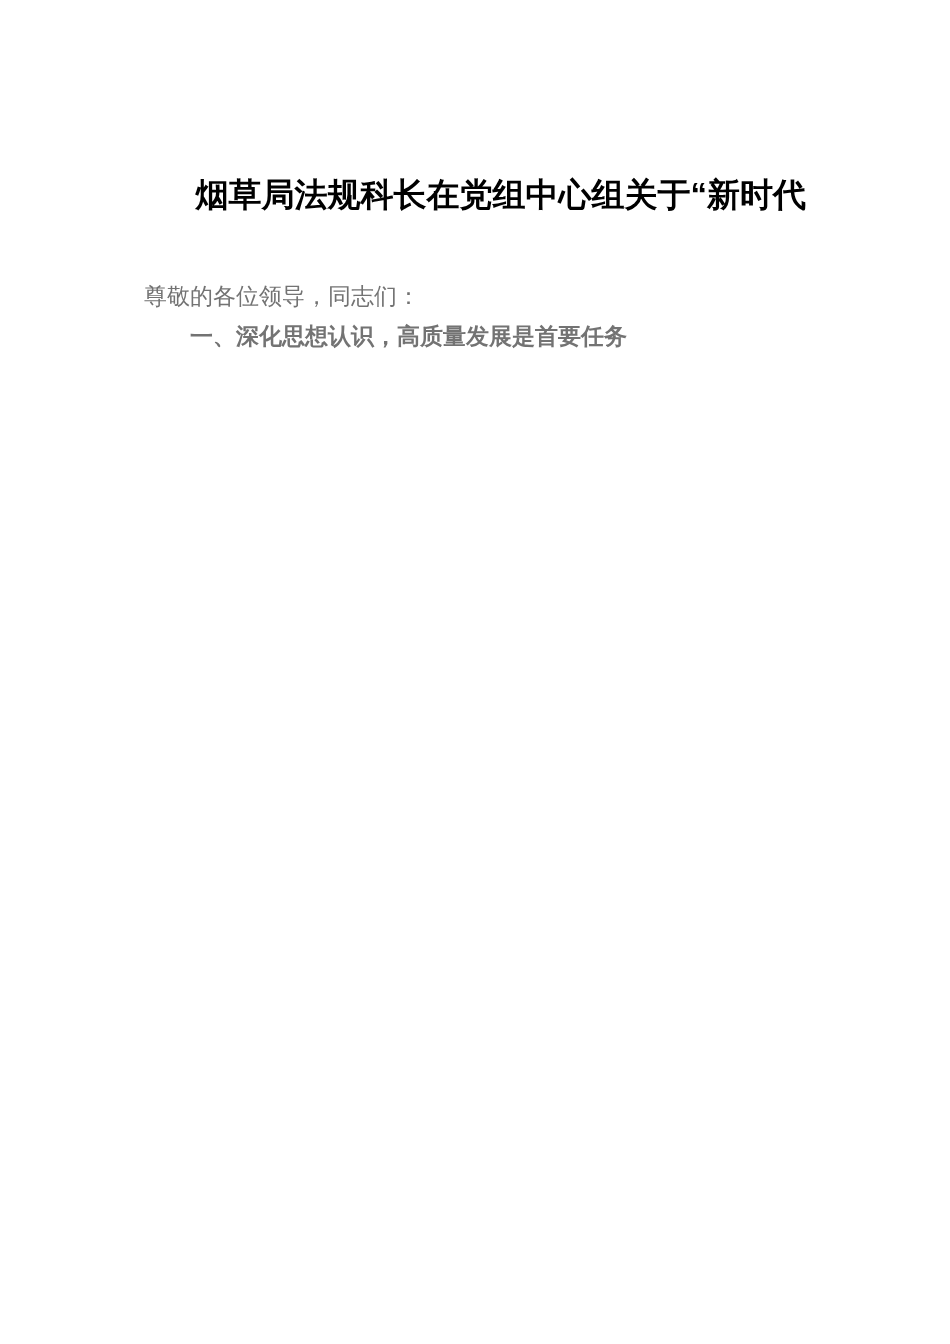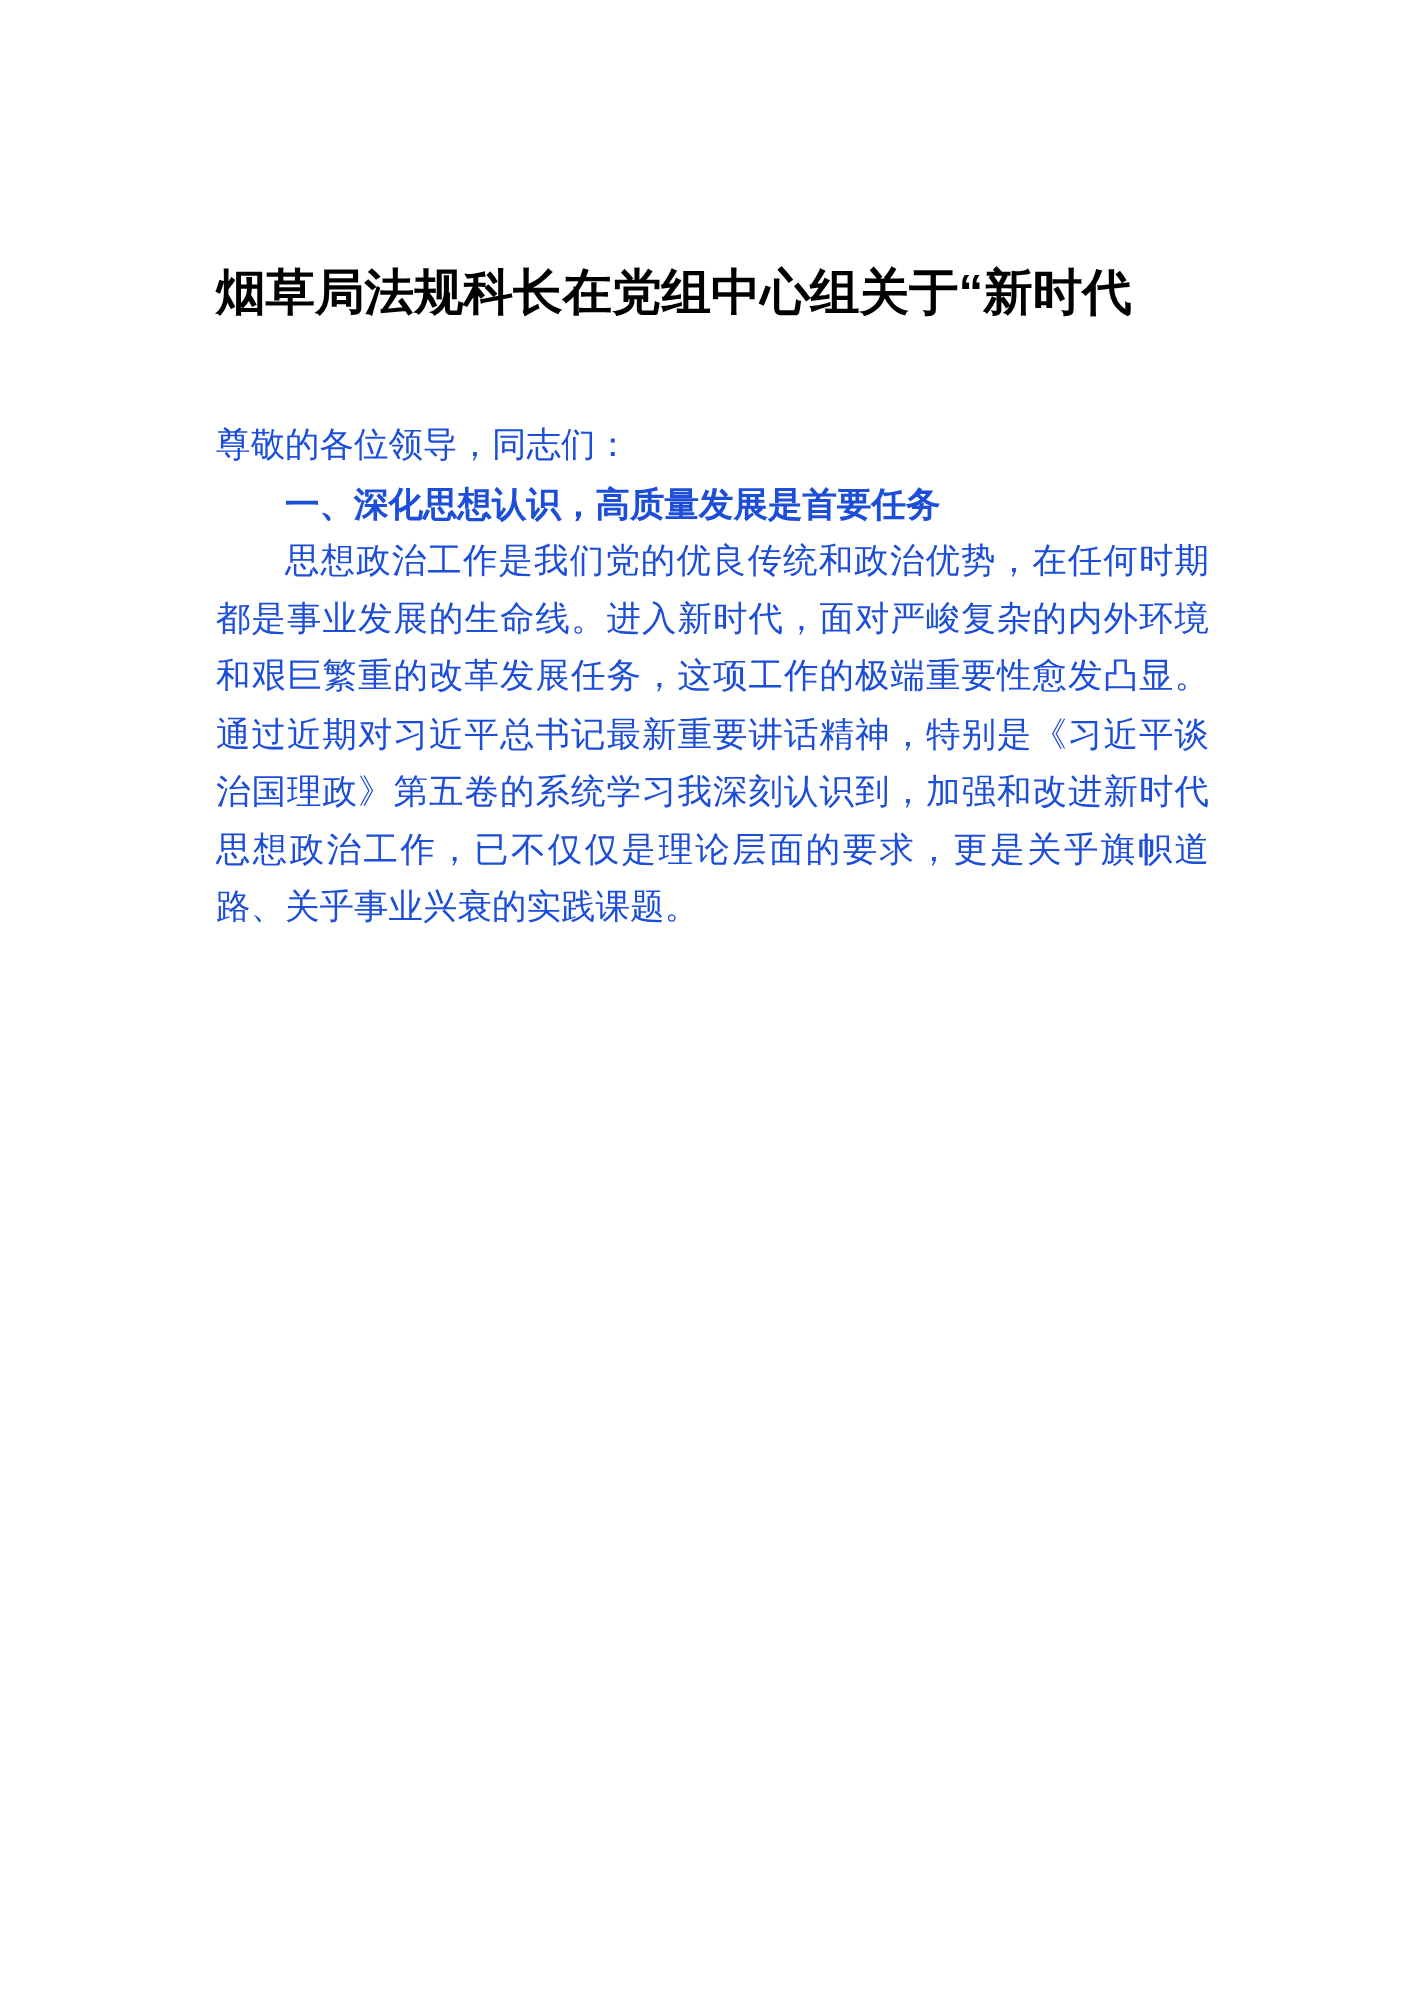--- a/index.html
+++ b/index.html
@@ -13,36 +13,36 @@
     height: 1344px;
     margin: 0 auto;
     background: #ffffff;
     box-sizing: border-box;
     padding: 162px 144px 40px 144px;
     overflow: hidden;
     color: #000000;
   }
   .doc-title {
     margin: 0 0 50px 0;
-    text-align: left;
+    text-align: right;
     font-family: "Liberation Sans", "DejaVu Sans", sans-serif;
     font-weight: bold;
     font-size: 33px;
     line-height: 66px;
     color: #000000;
   }
   .doc-title .title-line {
     display: block;
     white-space: nowrap;
   }
   .doc-body {
     font-family: "Liberation Serif", "DejaVu Serif", serif;
     font-size: 23px;
     line-height: 38.5px;
-    color: #1d4ed8;
+    color: #737373;
   }
   .para {
     margin: 0;
     text-align: justify;
     text-justify: inter-character;
     word-break: break-all;
   }
   .para.indent {
     text-indent: 2em;
   }
@@ -54,15 +54,14 @@
 </head>
 <body>
 
 <div class="page">
   <h1 class="doc-title">
     <span class="title-line">烟草局法规科长在党组中心组关于“新时代</span>
   </h1>
   <div class="doc-body">
       <p class="para">尊敬的各位领导，同志们：</p>
       <p class="para indent bold">一、深化思想认识，高质量发展是首要任务</p>
-      <p class="para indent">思想政治工作是我们党的优良传统和政治优势，在任何时期都是事业发展的生命线。进入新时代，面对严峻复杂的内外环境和艰巨繁重的改革发展任务，这项工作的极端重要性愈发凸显。通过近期对习近平总书记最新重要讲话精神，特别是《习近平谈治国理政》第五卷的系统学习我深刻认识到，加强和改进新时代思想政治工作，已不仅仅是理论层面的要求，更是关乎旗帜道路、关乎事业兴衰的实践课题。</p>
     </div>
 </div>
 
 </body></html>

